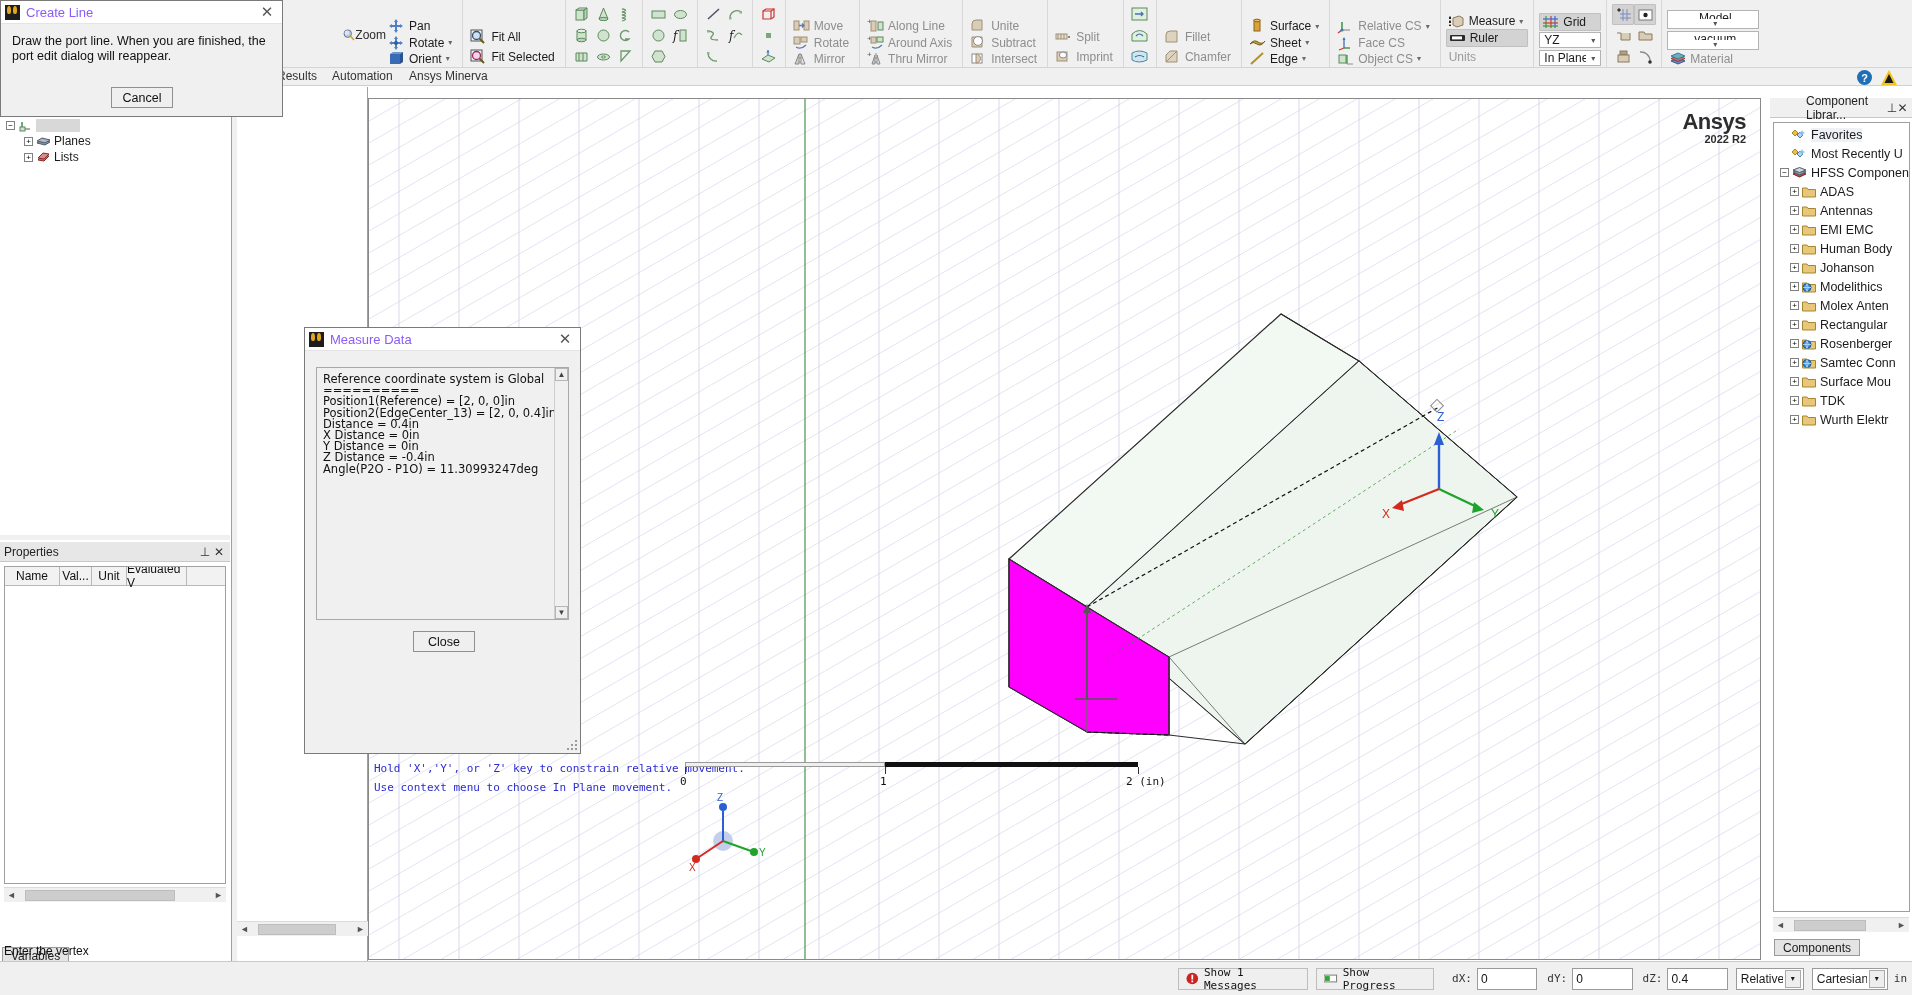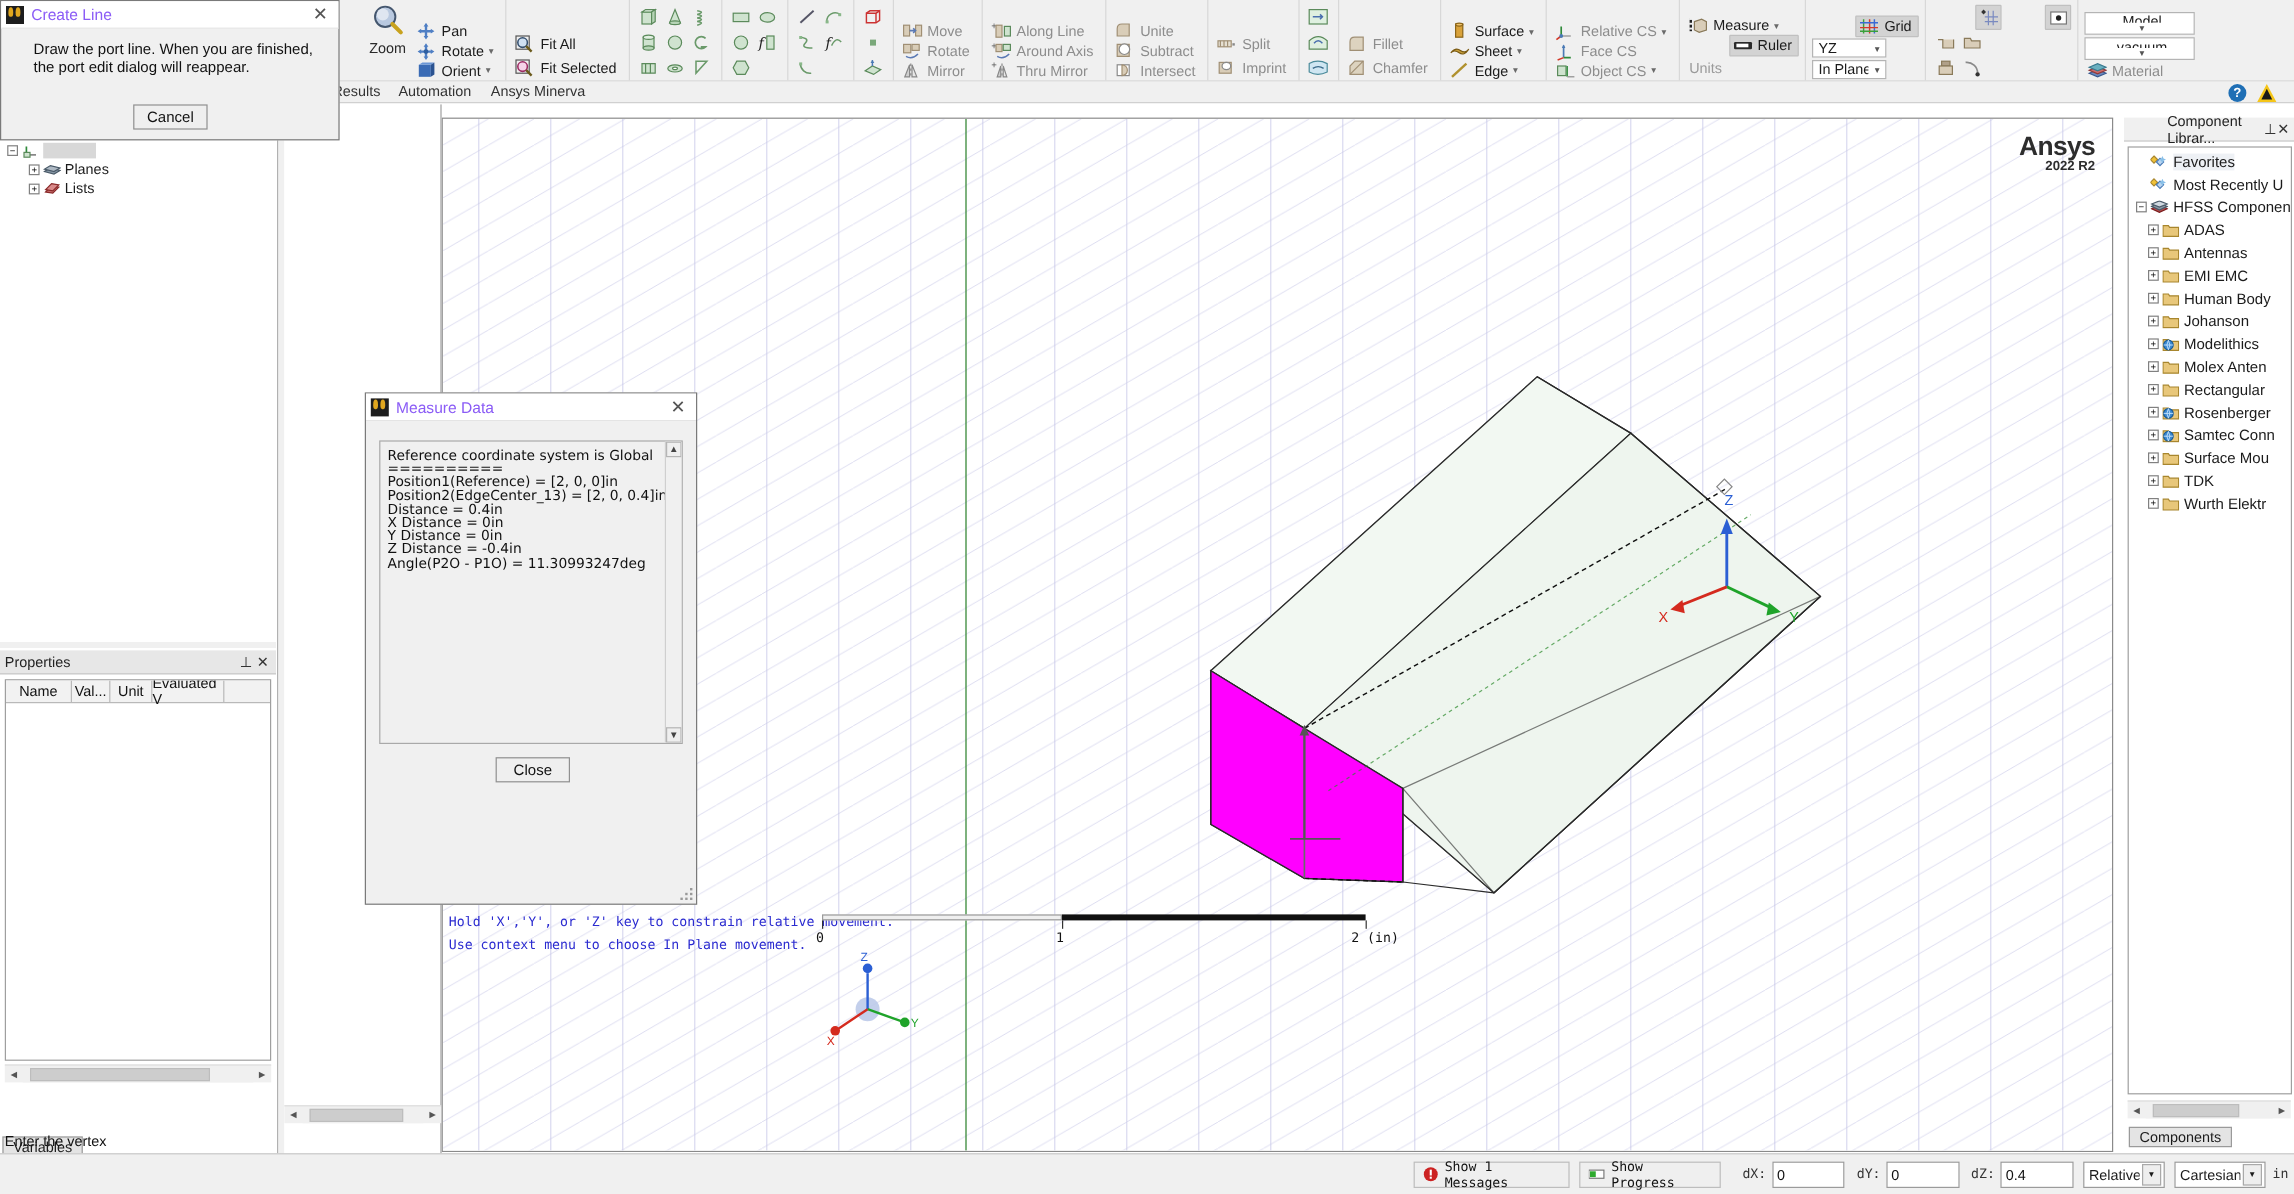--- a/index.html
+++ b/index.html
@@ -17,34 +17,34 @@
   
   .ribbon {
     position: absolute; left: 0; top: 0; width: 1912px; height: 68px;
     background: #f0f0f0; border-bottom: 1px solid #d4d4d4;
     display: flex; align-items: stretch;
   }
   .rgroup { display: flex; align-items: stretch; padding: 0 5px; border-right: 1px solid #d8d8d8; }
   .rgroup.nb { border-right: none; }
   .rcol { display: flex; flex-direction: column; justify-content: flex-end; padding-top: 18px; }
   .bigbtn {
-    width: 44px; display: flex; flex-direction: column; align-items: center;
-    justify-content: flex-start; padding-top: 2px;
+    width: 44px; display: flex; flex-direction: row; align-items: center;
+    justify-content: flex-start; padding-top: 2px; margin-left: 41px;
   }
   .bigbtn .lbl { font-size: 12px; color: #2a2a2a; margin-top: 1px; }
   .mi {
     display: flex; align-items: center; height: 20px; padding: 0 5px 0 2px;
     white-space: nowrap; font-size: 12px; color: #8d8d8d;
   }
   .mi.on { color: #1b1b1b; }
   .mi .ic { width: 17px; height: 16px; margin-right: 4px; flex: 0 0 17px; display:inline-block; position:relative;}
   .mi .caret { margin-left: 4px; color: #6a6a6a; font-size: 8px; }
   .iconrow { display: flex; }
   .iconcell { width: 22px; height: 21px; display: flex; align-items: center; justify-content: center; }
-  .hl { background: #d3d3d3; border: 1px solid #c0c0c0; border-radius: 1px; margin-left: 36px; }
+  .hl { background: #d3d3d3; border: 1px solid #c0c0c0; border-radius: 1px; }
   .combo {
     width: 62px; height: 19px; border: 1px solid #b4b4b4; background: #fff;
     display: flex; align-items: center; padding-left: 4px; font-size: 12px; margin: 1px 0;
     position: relative;
   }
   .combo.w90 { width: 92px; flex-direction: column; }
   .combo .cv { flex: 1; overflow: hidden; white-space: nowrap; }
   .combo .cc { width: 14px; text-align: center; color: #555; font-size: 8px; }
   .grouplabel { font-size: 12px; color: #9a9a9a; padding-left: 3px; height:20px; line-height:20px;}
 
@@ -1220,19 +1220,19 @@
         <i style="left:4px;top:4px"></i>
     </div>
   </div>
 
   <div class="dlg" style="left:0; top:0; width:283px; height:117px;">
     <div class="dlgtitle">
       <span class="appicon"></span>
       <span class="tt">Create Line</span>
       <span class="xx">✕</span>
     </div>
-    <div style="padding:10px 12px 0 27px; font-size:12.5px; line-height:15px; color:#111;">Draw the port line.  When you are finished, the port edit dialog will reappear.</div>
+    <div style="padding:10px 12px 0 11px; font-size:12.5px; line-height:15px; color:#111;">Draw the port line.  When you are finished, the port edit dialog will reappear.</div>
     <div class="dlgbtn" style="position:absolute; left:110px; top:86px; width:62px; height:21px;">
       <span>Cancel</span>
     </div>
   </div>
 
 </div>
 
 </body></html>

